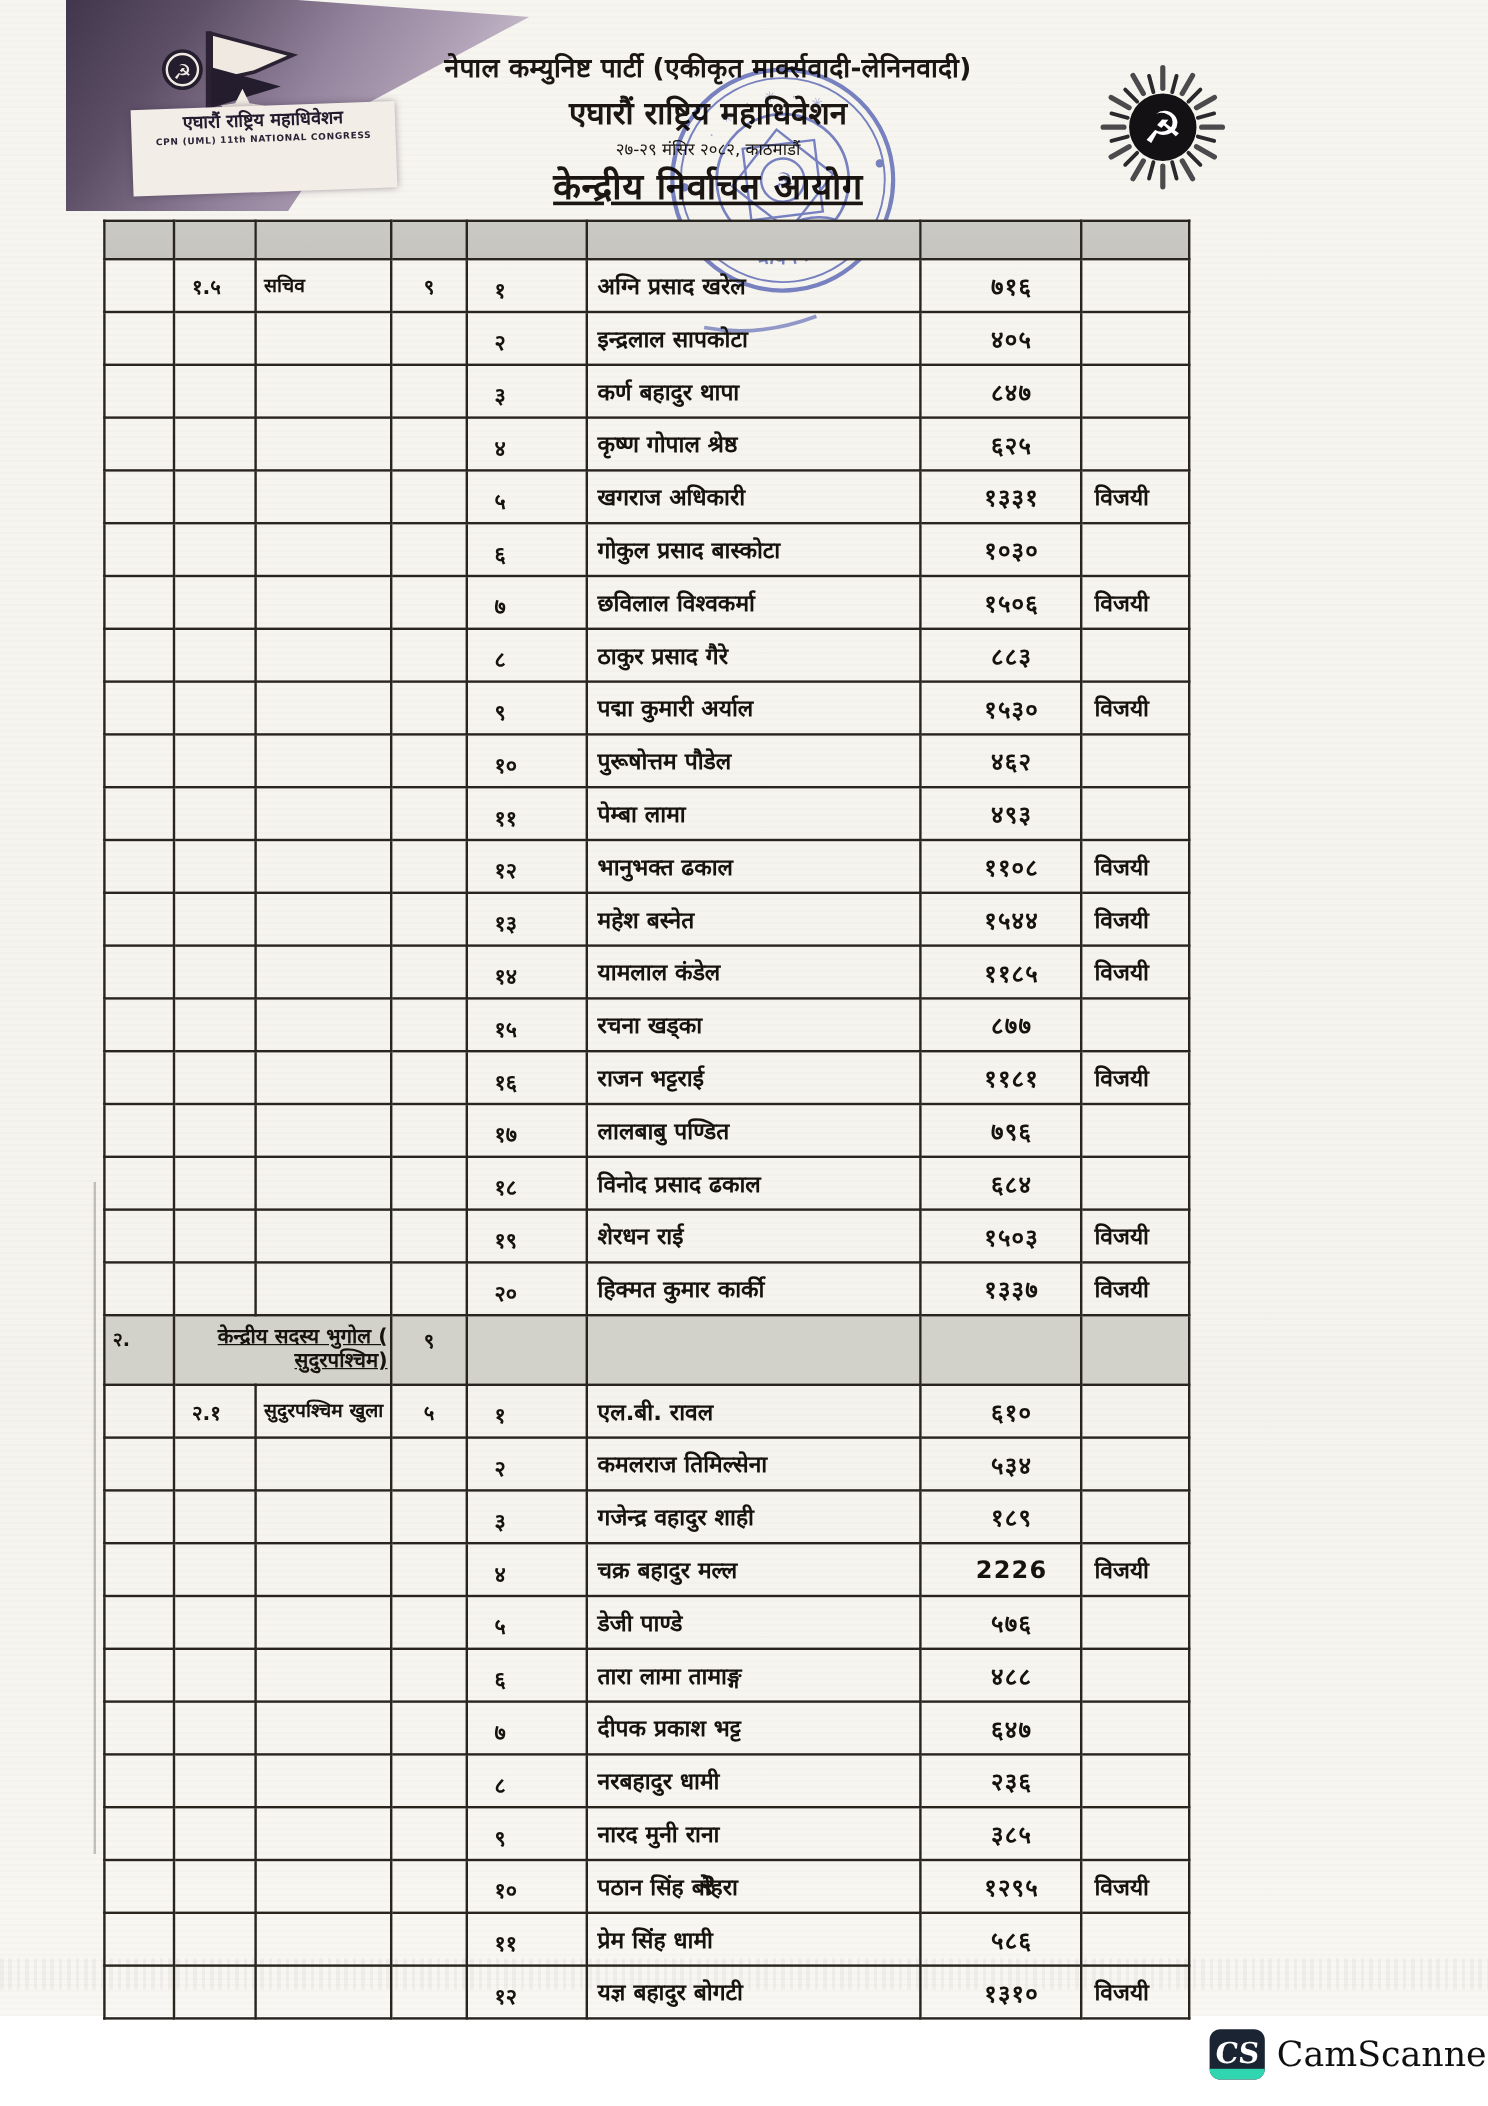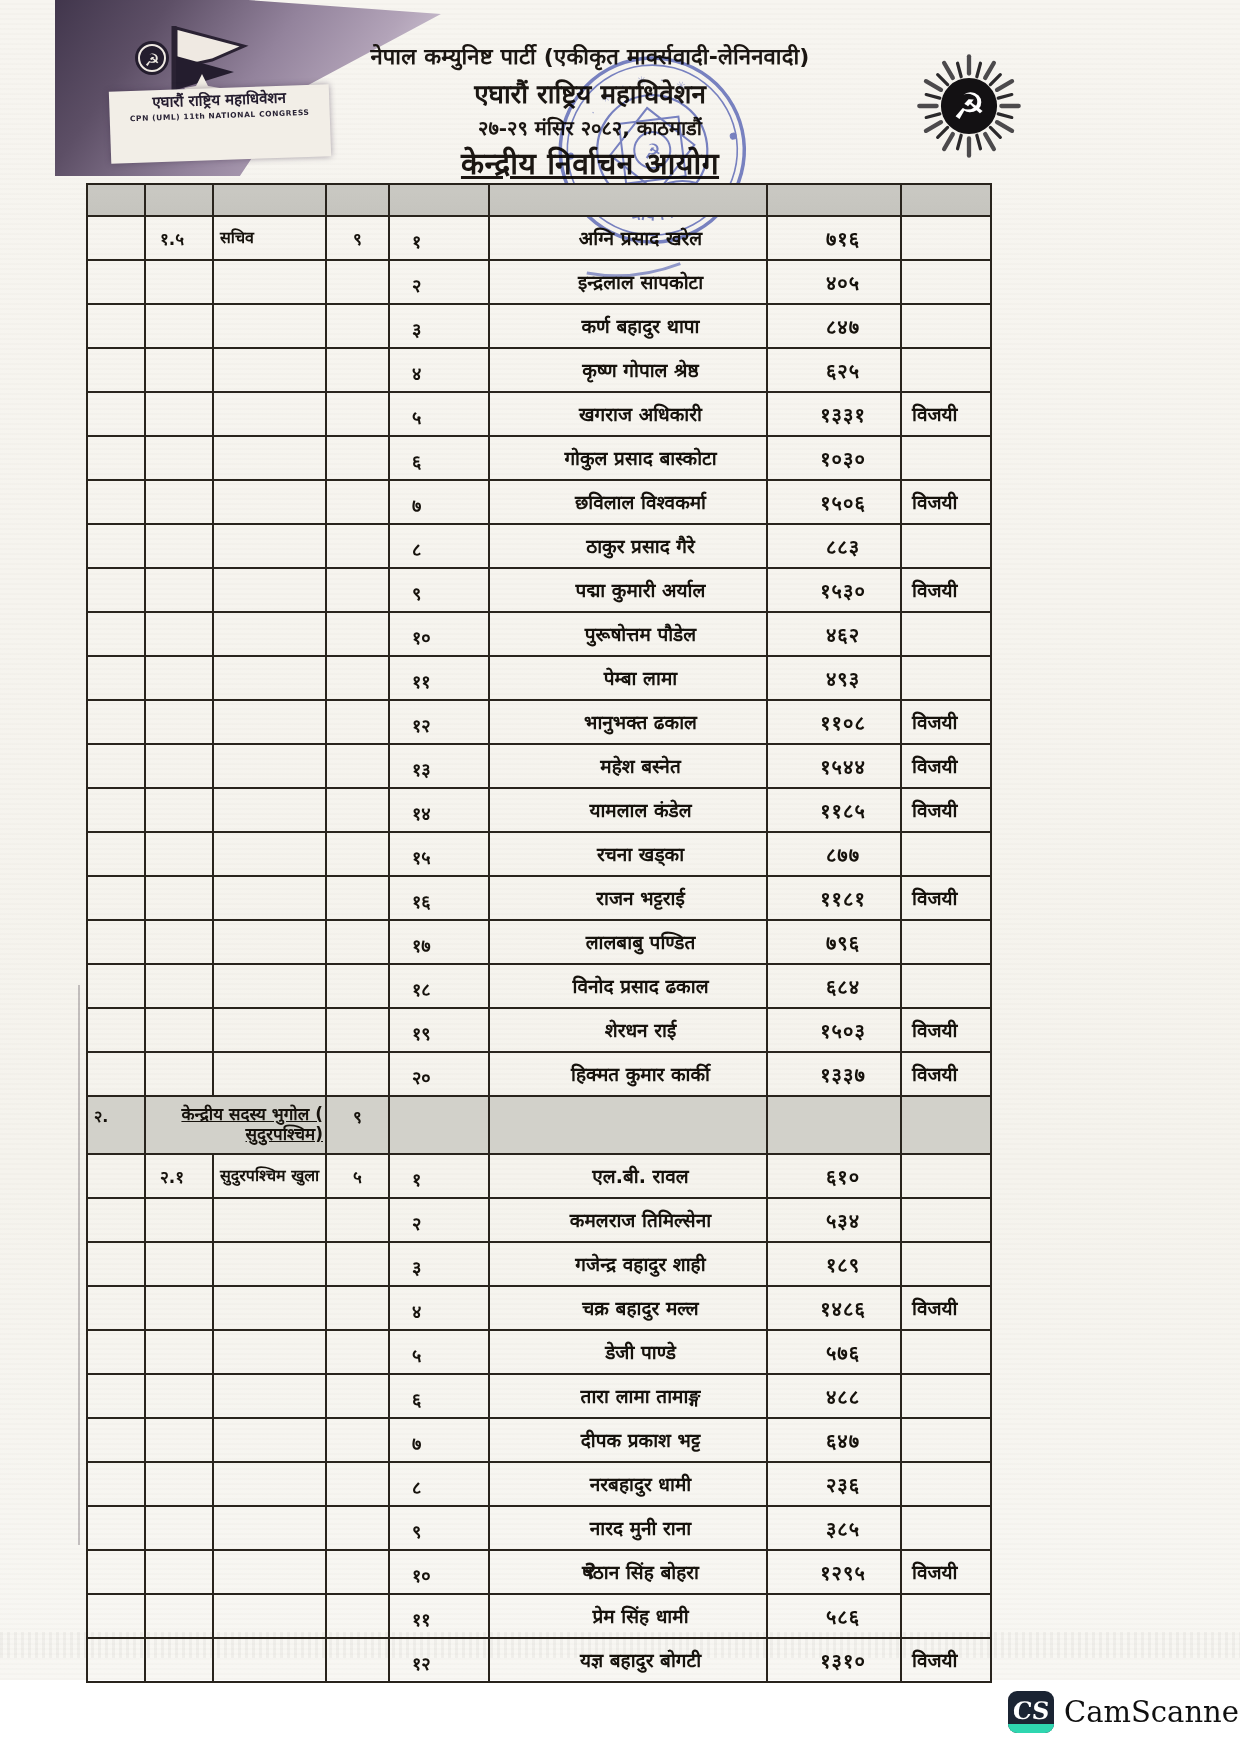--- a/index.html
+++ b/index.html
@@ -20,39 +20,39 @@
   .left-logo{position:absolute;left:58px;top:0;width:260px;height:176px;}
   .logo-card{position:absolute;left:52px;top:88px;width:212px;height:66px;background:#f2eee7;
         transform:rotate(-2deg);box-shadow:0 0 6px rgba(60,45,70,.45);padding:4px 4px 2px 4px;text-align:center;}
   .logo-title{font-size:15px;font-weight:bold;color:#241c2e;line-height:1.1;}
   .logo-sub{font-size:7.5px;letter-spacing:.6px;color:#2a2436;font-weight:bold;margin-top:2px;}
   .logo-flags{position:absolute;left:58px;top:16px;}
   
   .hdr{position:absolute;left:310px;top:40px;width:560px;text-align:center;color:#1b1612;}
   .hdr .l1{font-size:22px;font-weight:bold;letter-spacing:.2px;}
   .hdr .l2{font-size:26px;font-weight:bold;margin-top:5px;}
-  .hdr .l3{font-size:20px;font-weight:bold;margin-top:3px;}
+  .hdr .l3{font-size:14px;font-weight:normal;margin-top:3px;}
   .hdr .l4{font-size:30px;font-weight:900;margin-top:1px;letter-spacing:.5px;text-decoration:underline;}
   
   .sun-logo{position:absolute;left:915px;top:52px;}
   
   .stamp{position:absolute;left:548px;top:46px;opacity:.62;mix-blend-mode:multiply;transform:rotate(-7deg);}
   
   table{position:absolute;left:86px;top:183px;width:904px;border-collapse:collapse;table-layout:fixed;}
   td{border:2px solid #29241d;padding:0 2px;overflow:hidden;vertical-align:middle;
      font-size:19px;font-weight:600;color:#16120c;}
   tr.head td{height:30px;background:linear-gradient(180deg,#cac9c3,#c5c4be);}
   tr.group td{height:48px;background:#d2d1ca;}
   tr.data td{height:36px;}
   td.sn{text-align:left;padding-left:6px;font-size:16px;}
   td.sub{text-align:left;padding-left:14px;font-size:17px;}
   td.pos{text-align:left;padding-left:6px;font-size:16px;line-height:1.12;}
   td.seats{text-align:center;font-size:17px;}
   td.serial{text-align:left;padding-left:22px;font-size:18px;padding-top:6px;}
-  td.name{text-align:center;padding-left:27px;}
+  td.name{text-align:left;padding-left:8px;}
   td.votes{text-align:center;font-size:20px;letter-spacing:1px;padding-left:20px;}
   td.result{text-align:left;padding-left:10px;margin-top:21px;}
   tr.group td.title{text-align:right;padding-left:8px;font-size:17px;font-weight:bold;line-height:1.15;text-decoration:underline;}
   tr.group td.sn{vertical-align:top;padding-top:8px;}
   tr.group td.seats{vertical-align:top;padding-top:8px;text-align:center;}
   
   .pageno{position:absolute;left:540px;top:1552px;width:100px;text-align:center;font-size:24px;font-weight:600;}
   .cs-wrap{position:absolute;left:1008px;top:1690px;height:44px;display:flex;align-items:center;}
   .cs-badge{width:46px;height:42px;border-radius:9px;background:#1b2433;position:relative;overflow:hidden;
             display:flex;align-items:center;justify-content:center;}
@@ -412,21 +412,21 @@
           <td class="votes">१८९</td>
           <td class="result"></td>
         </tr>
         <tr class="data">
           <td class="sn"></td>
           <td class="sub"></td>
           <td class="pos"></td>
           <td class="seats"></td>
           <td class="serial">४</td>
           <td class="name">चक्र बहादुर मल्ल</td>
-          <td class="votes">१४८६</td>
+          <td class="votes">2226</td>
           <td class="result">विजयी</td>
         </tr>
         <tr class="data">
           <td class="sn"></td>
           <td class="sub"></td>
           <td class="pos"></td>
           <td class="seats"></td>
           <td class="serial">५</td>
           <td class="name">डेजी पाण्डे</td>
           <td class="votes">५७६</td>

